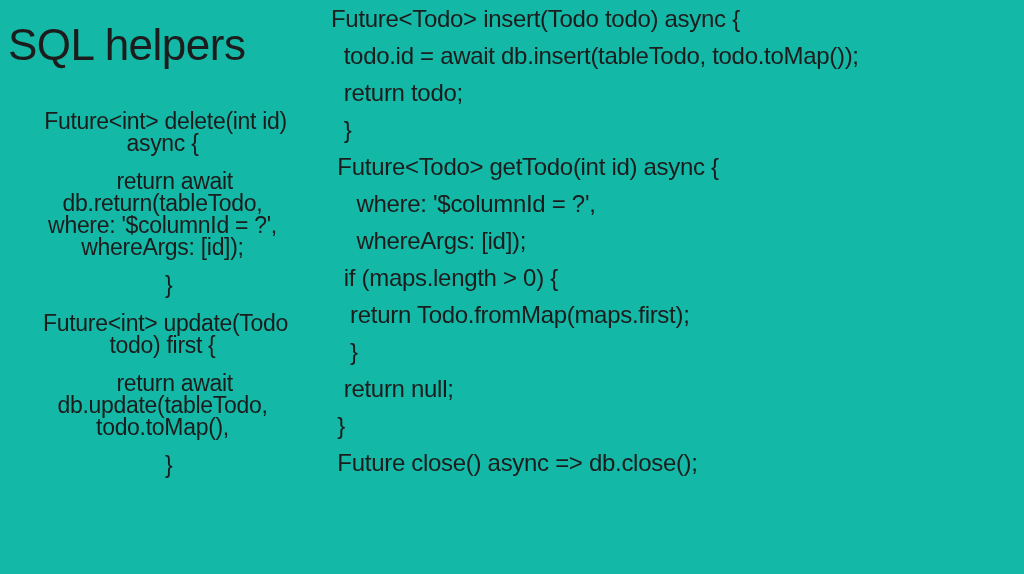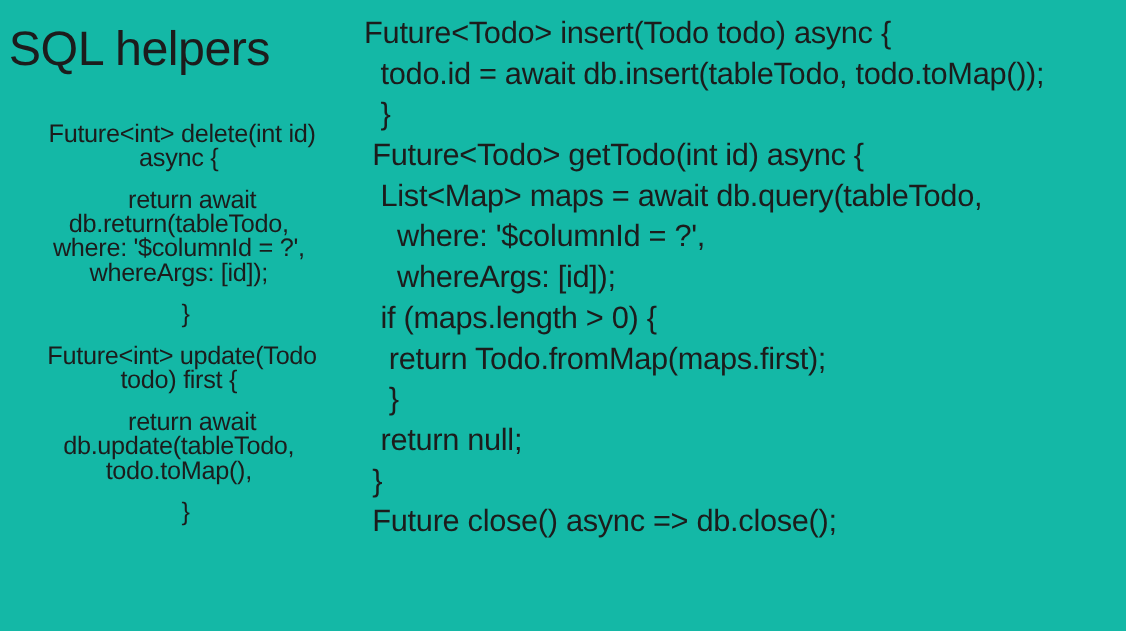--- a/index.html
+++ b/index.html
@@ -36,23 +36,23 @@
     line-height: 22px;
     letter-spacing: -0.3px;
     text-align: center;
   }
   .left-code .para {
     margin: 0 0 16px 0;
   }
   .right-code {
     position: absolute;
     left: 331px;
-    top: 11px;
+    top: 0px;
     width: 692px;
-    font-size: 28px;
+    font-size: 24px;
     line-height: 37px;
     letter-spacing: -0.3px;
   }
   .line {
     white-space: pre;
   }
 </style>
 </head>
 <body>
 
@@ -83,23 +83,23 @@
         <div class="line">todo.toMap(),</div>
       </div>
       <div class="para">
         <div class="line">  }</div>
       </div>
     </div>
 
   <div class="right-code" id="right-code">
       <div class="line">Future&lt;Todo&gt; insert(Todo todo) async {</div>
       <div class="line">  todo.id = await db.insert(tableTodo, todo.toMap());</div>
+      <div class="line">  return todo;</div>
       <div class="line">  }</div>
       <div class="line"> Future&lt;Todo&gt; getTodo(int id) async {</div>
-      <div class="line">  List&lt;Map&gt; maps = await db.query(tableTodo,</div>
       <div class="line">    where: '$columnId = ?',</div>
       <div class="line">    whereArgs: [id]);</div>
       <div class="line">  if (maps.length &gt; 0) {</div>
       <div class="line">   return Todo.fromMap(maps.first);</div>
       <div class="line">   }</div>
       <div class="line">  return null;</div>
       <div class="line"> }</div>
       <div class="line"> Future close() async =&gt; db.close();</div>
     </div>
 </div>

